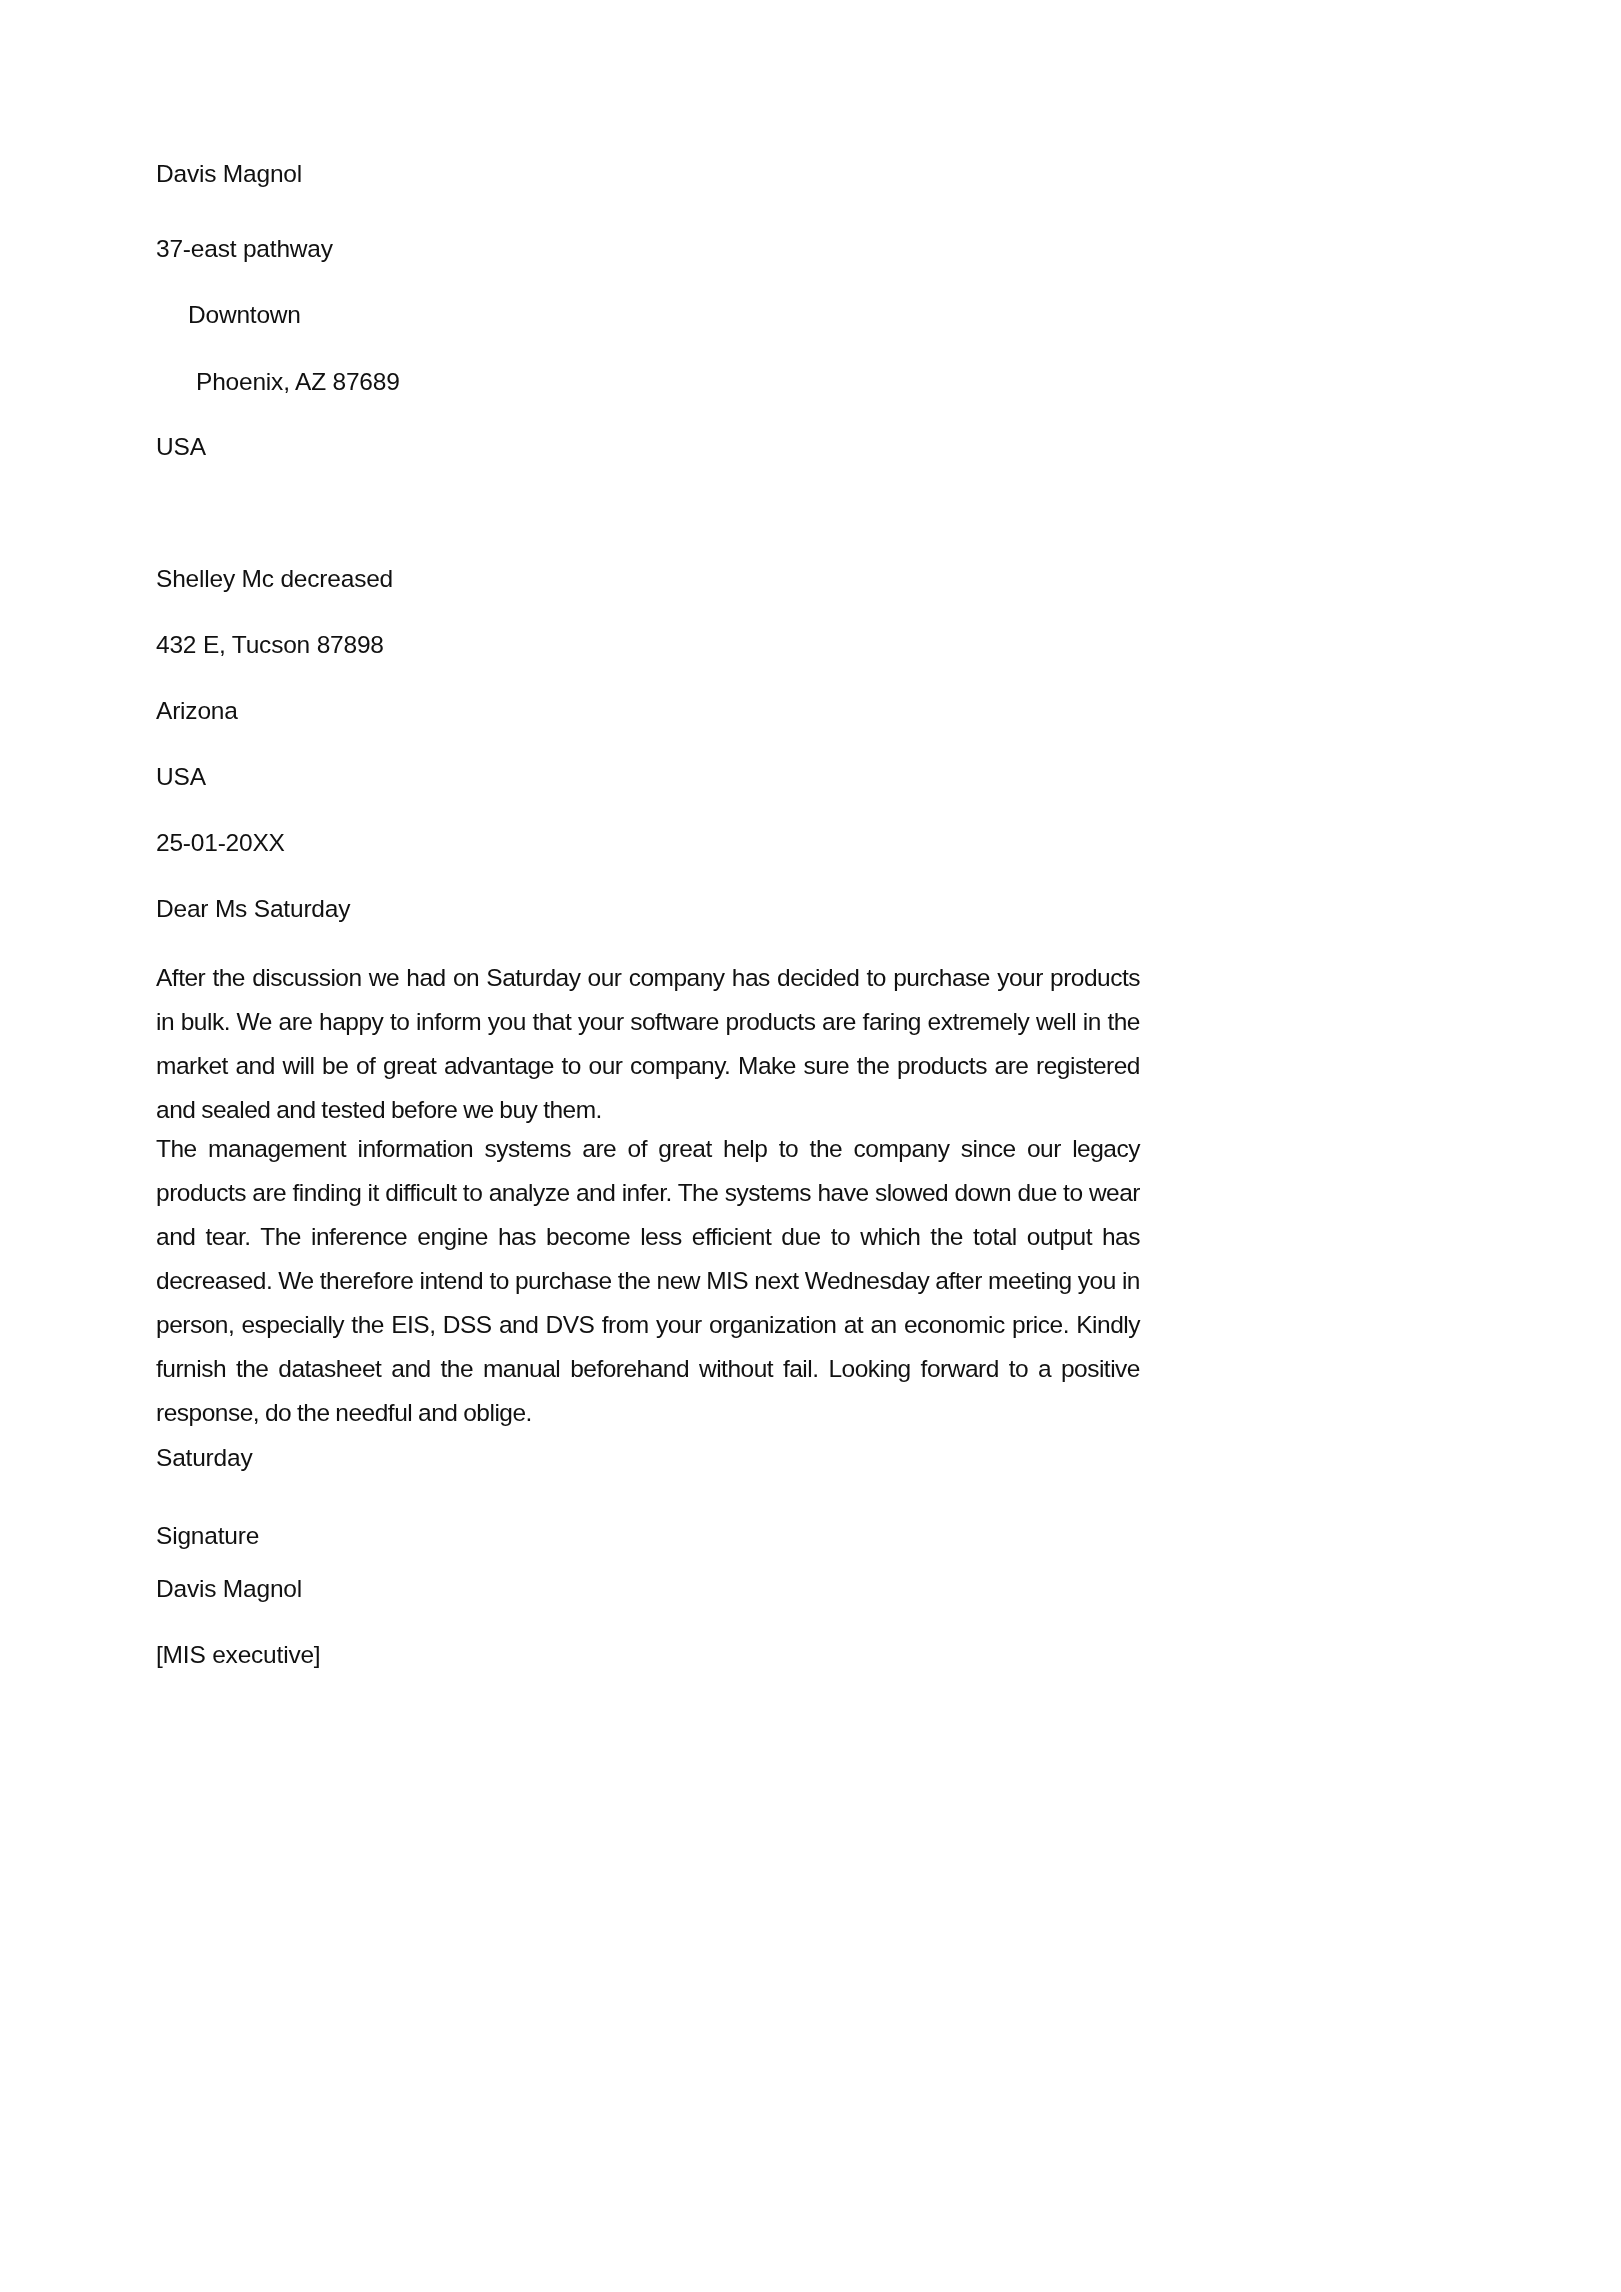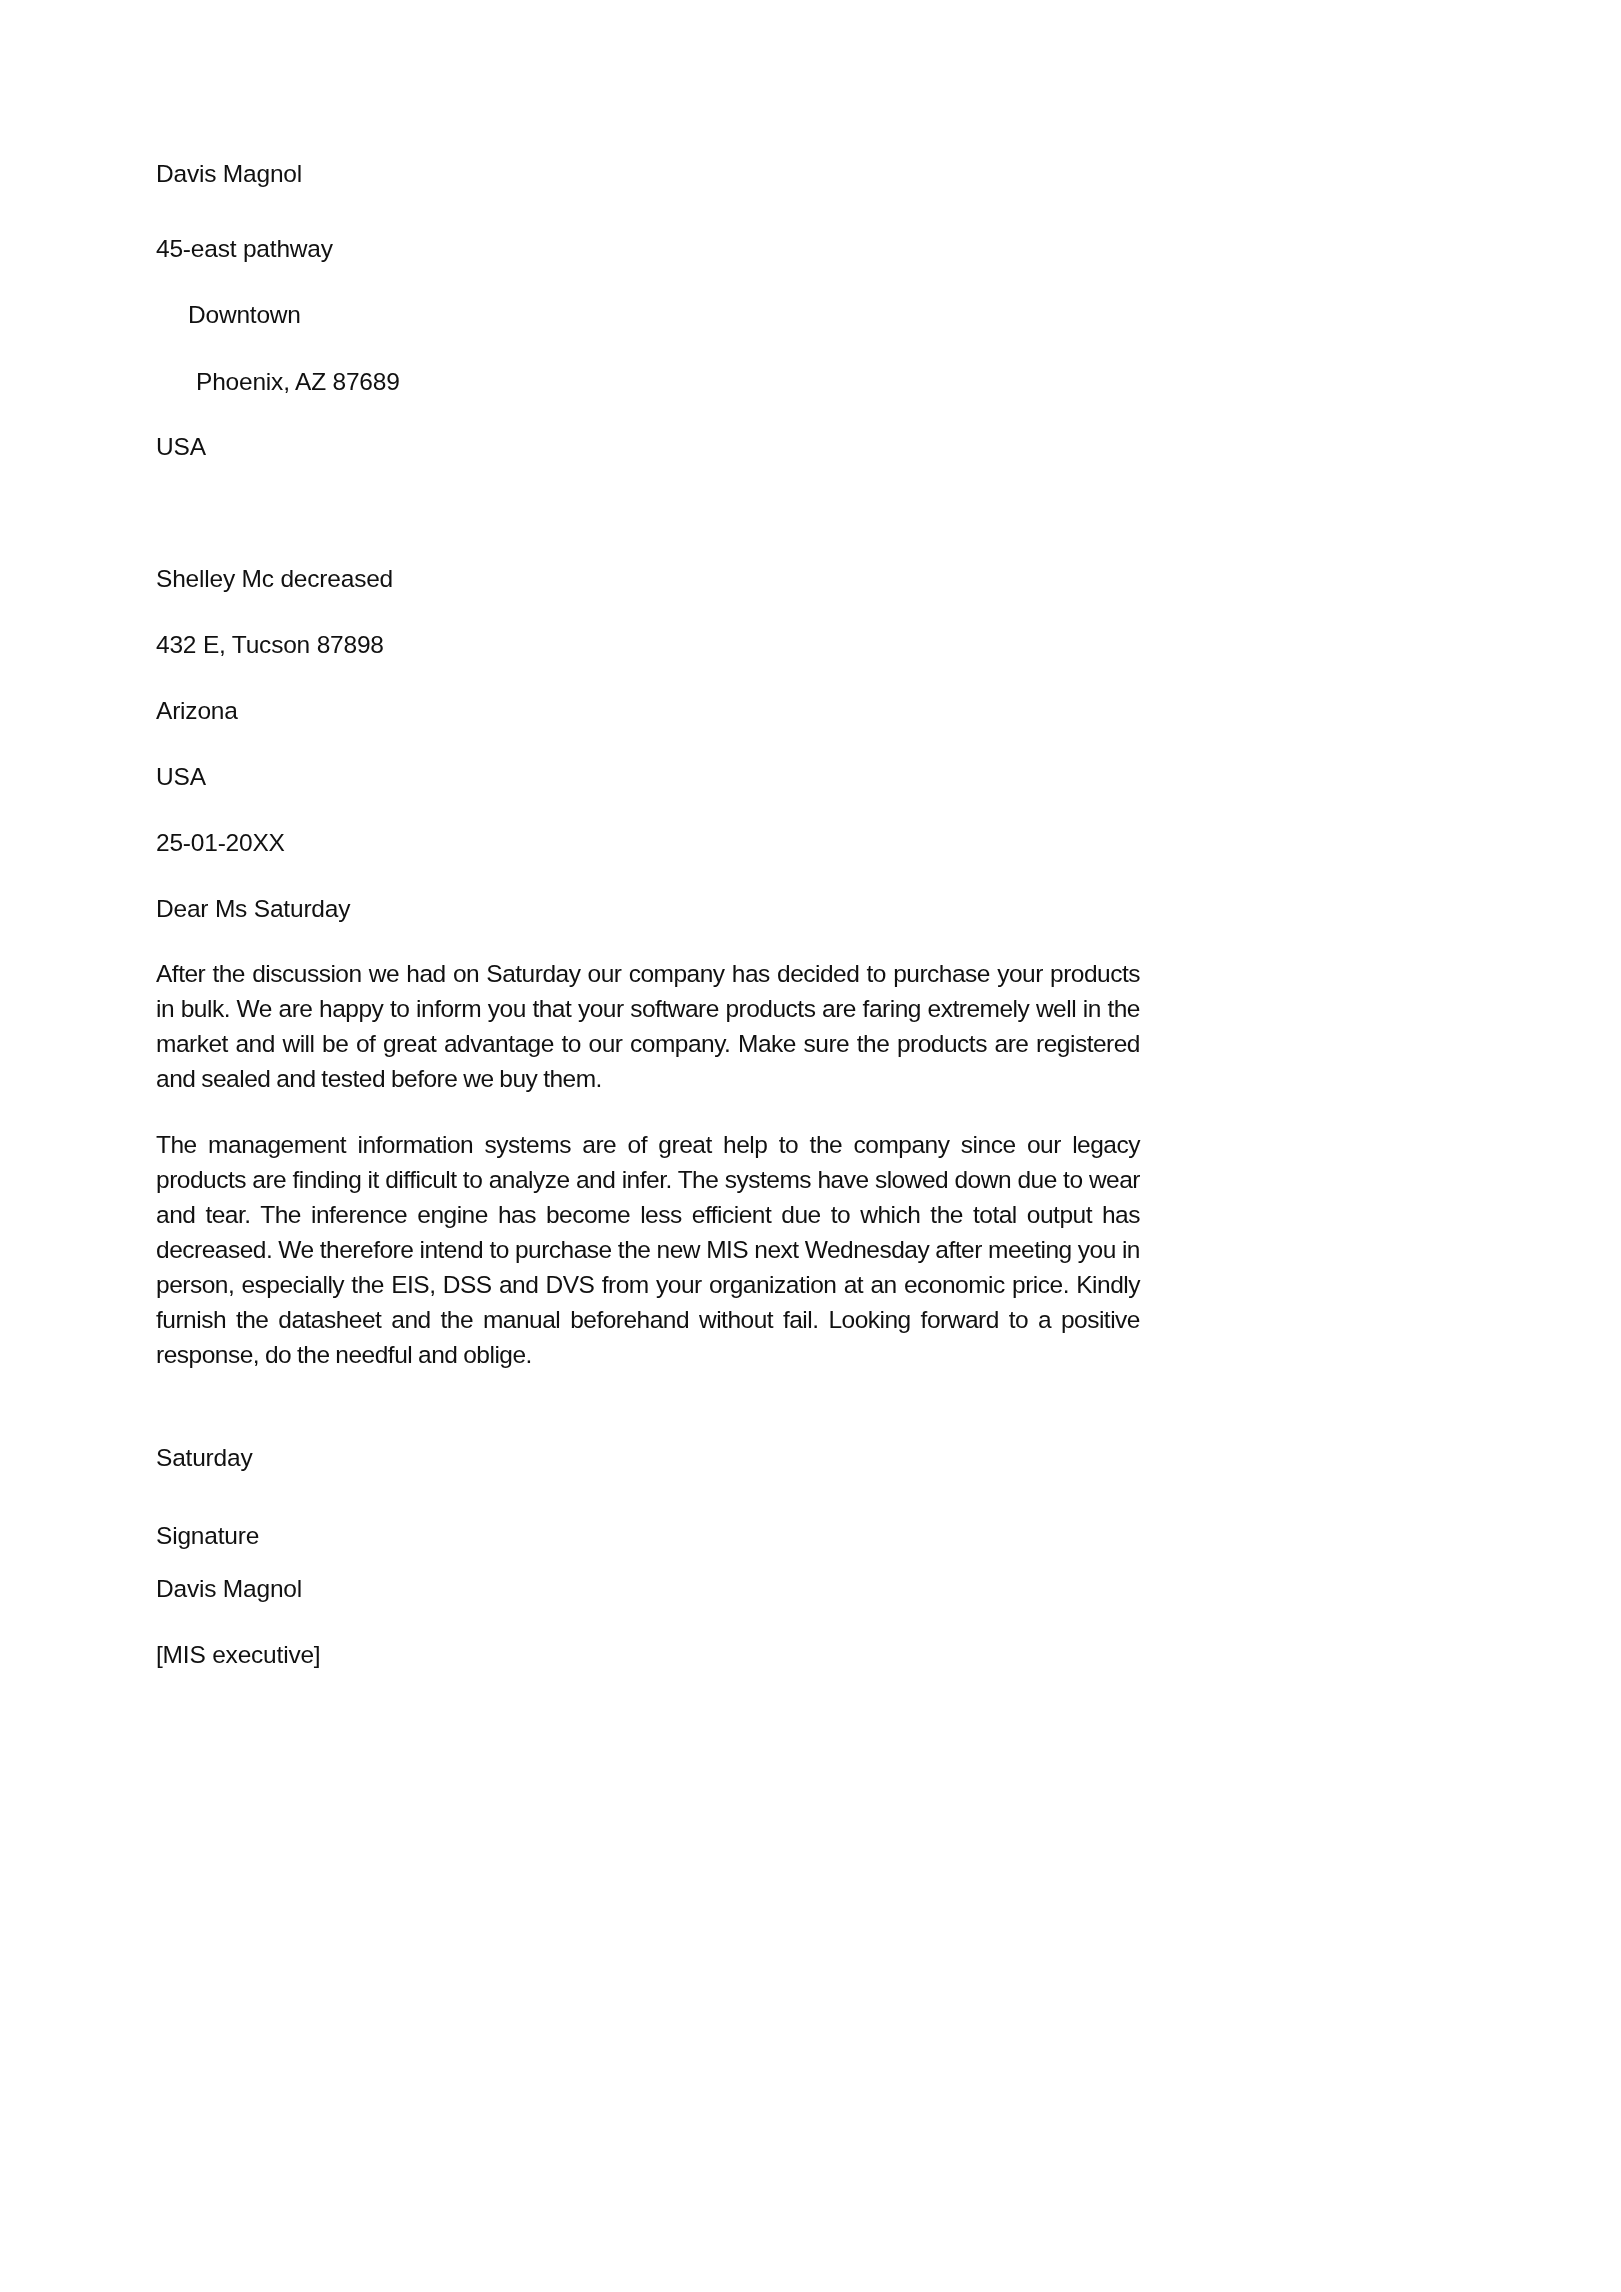--- a/index.html
+++ b/index.html
@@ -28,35 +28,35 @@
       font-size: 24.5px;
       line-height: 35px;
       white-space: nowrap;
       letter-spacing: -0.2px;
     }
     .para {
       position: absolute;
       left: 156px;
       width: 984px;
       font-size: 24.5px;
-      line-height: 35px;
+      line-height: 44px;
       text-align: justify;
       text-align-last: left;
       letter-spacing: -0.5px;
       word-spacing: -0.5px;
     }
   </style>
 </head>
 <body>
 
 <div class="page">
 
   <div>
     <div class="line" style="top:156px;">Davis Magnol</div>
-    <div class="line" style="top:231px;">45-east pathway</div>
+    <div class="line" style="top:231px;">37-east pathway</div>
     <div class="line" style="top:297px;margin-left:32px;">Downtown</div>
     <div class="line" style="top:364px;margin-left:40px;">Phoenix, AZ 87689</div>
     <div class="line" style="top:429px;">USA</div>
   </div>
 
   <div>
     <div class="line" style="top:561px;">Shelley Mc decreased</div>
     <div class="line" style="top:627px;">432 E, Tucson 87898</div>
     <div class="line" style="top:693px;">Arizona</div>
     <div class="line" style="top:759px;">USA</div>

